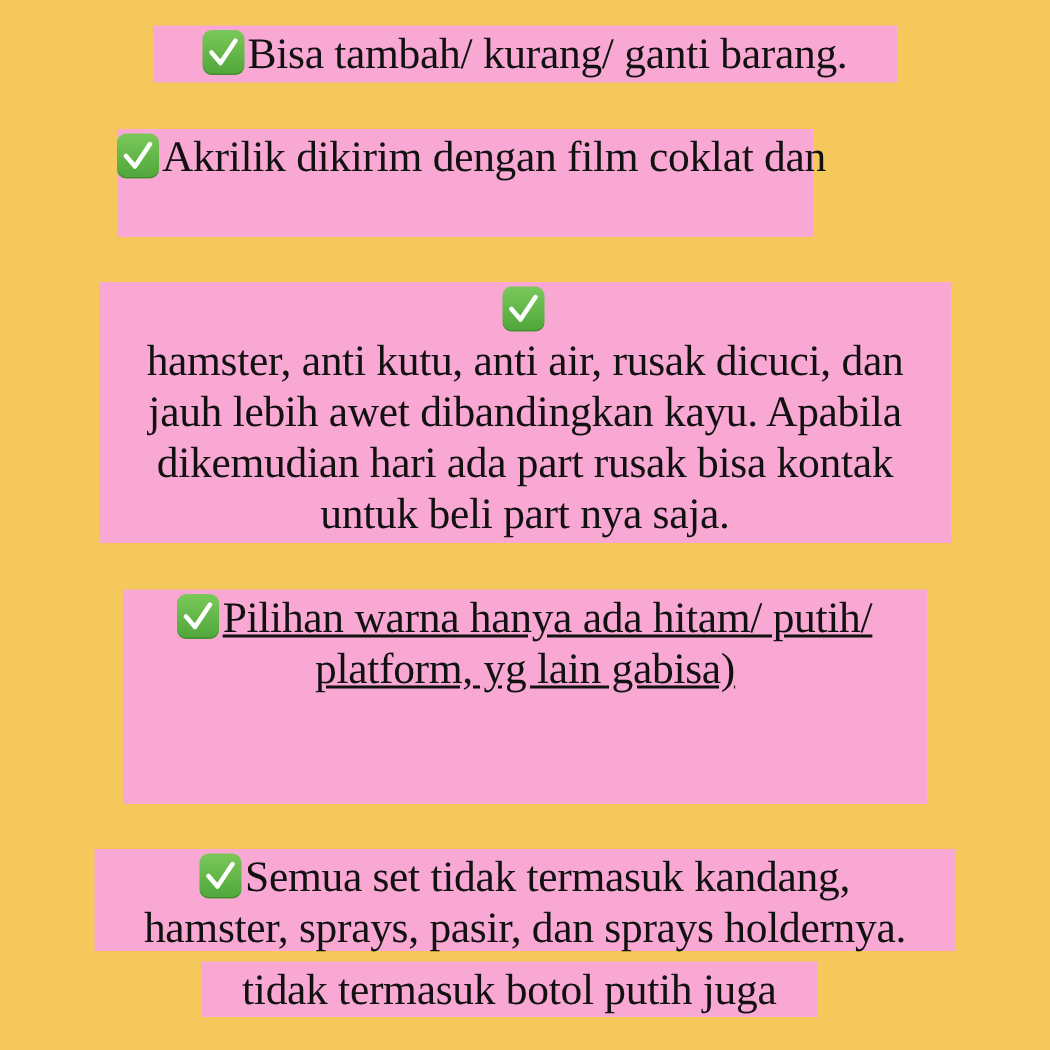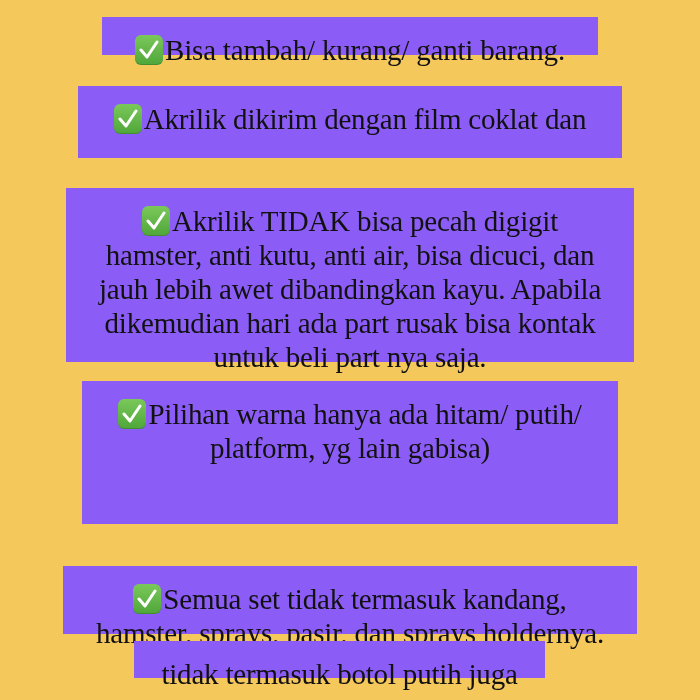--- a/index.html
+++ b/index.html
@@ -5,26 +5,26 @@
   html, body { margin: 0; padding: 0; }
   body {
     width: 700px; height: 700px; overflow: hidden;
     background: #F5C85C;
     position: relative;
     font-family: "Liberation Serif", "DejaVu Serif", serif;
     color: #111;
   }
   .box {
     position: absolute;
-    background: #8b5cf6;
+    background: #f9a8d4;
     box-sizing: border-box;
     text-align: center;
     font-size: 29px;
     line-height: 34px;
-    padding-top: 16px;
+    padding-top: 2px;
     letter-spacing: -0.2px;
   }
   .check {
     display: inline-block;
     width: 28px; height: 30px;
     background: linear-gradient(#7BC85A, #4FA63A);
     border-radius: 6px;
     vertical-align: -5px;
     margin-right: 2px;
     position: relative;
@@ -35,37 +35,37 @@
 </style>
 </head>
 <body>
 
 <div class="box" style="left:102px;top:17px;width:496px;height:38px;">
   <span class="line"><span class="check"><svg width="20" height="20" viewBox="0 0 20 20">
           <path d="M2 10 L8 17 L18 2" stroke="#fff" stroke-width="3" fill="none" stroke-linecap="round" stroke-linejoin="round"></path>
         </svg></span><span>Bisa tambah/ kurang/ ganti barang.</span></span>
 </div>
 
-<div class="box" style="left:78px;top:86px;width:544px;height:72px;">
+<div class="box" style="left:78px;top:86px;width:464px;height:72px;">
   <span class="line"><span class="check"><svg width="20" height="20" viewBox="0 0 20 20">
           <path d="M2 10 L8 17 L18 2" stroke="#fff" stroke-width="3" fill="none" stroke-linecap="round" stroke-linejoin="round"></path>
         </svg></span><span>Akrilik dikirim dengan film coklat dan</span></span>
 </div>
 
 <div class="box" style="left:66px;top:188px;width:568px;height:174px;">
   <span class="line"><span class="check"><svg width="20" height="20" viewBox="0 0 20 20">
           <path d="M2 10 L8 17 L18 2" stroke="#fff" stroke-width="3" fill="none" stroke-linecap="round" stroke-linejoin="round"></path>
-        </svg></span><span>Akrilik TIDAK bisa pecah digigit</span></span>
-  <span class="line">hamster, anti kutu, anti air, bisa dicuci, dan</span>
+        </svg></span></span>
+  <span class="line">hamster, anti kutu, anti air, rusak dicuci, dan</span>
   <span class="line">jauh lebih awet dibandingkan kayu. Apabila</span>
   <span class="line">dikemudian hari ada part rusak bisa kontak</span>
   <span class="line">untuk beli part nya saja.</span>
 </div>
 
-<div class="box" style="left:82px;top:381px;width:536px;height:143px;">
+<div class="box" style="left:82px;top:393px;width:536px;height:143px;text-decoration:underline;">
   <span class="line"><span class="check"><svg width="20" height="20" viewBox="0 0 20 20">
           <path d="M2 10 L8 17 L18 2" stroke="#fff" stroke-width="3" fill="none" stroke-linecap="round" stroke-linejoin="round"></path>
         </svg></span><span>Pilihan warna hanya ada hitam/ putih/</span></span>
   <span class="line">platform, yg lain gabisa)</span>
 </div>
 
 <div class="box" style="left:63px;top:566px;width:574px;height:68px;">
   <span class="line"><span class="check"><svg width="20" height="20" viewBox="0 0 20 20">
           <path d="M2 10 L8 17 L18 2" stroke="#fff" stroke-width="3" fill="none" stroke-linecap="round" stroke-linejoin="round"></path>
         </svg></span><span>Semua set tidak termasuk kandang,</span></span>

